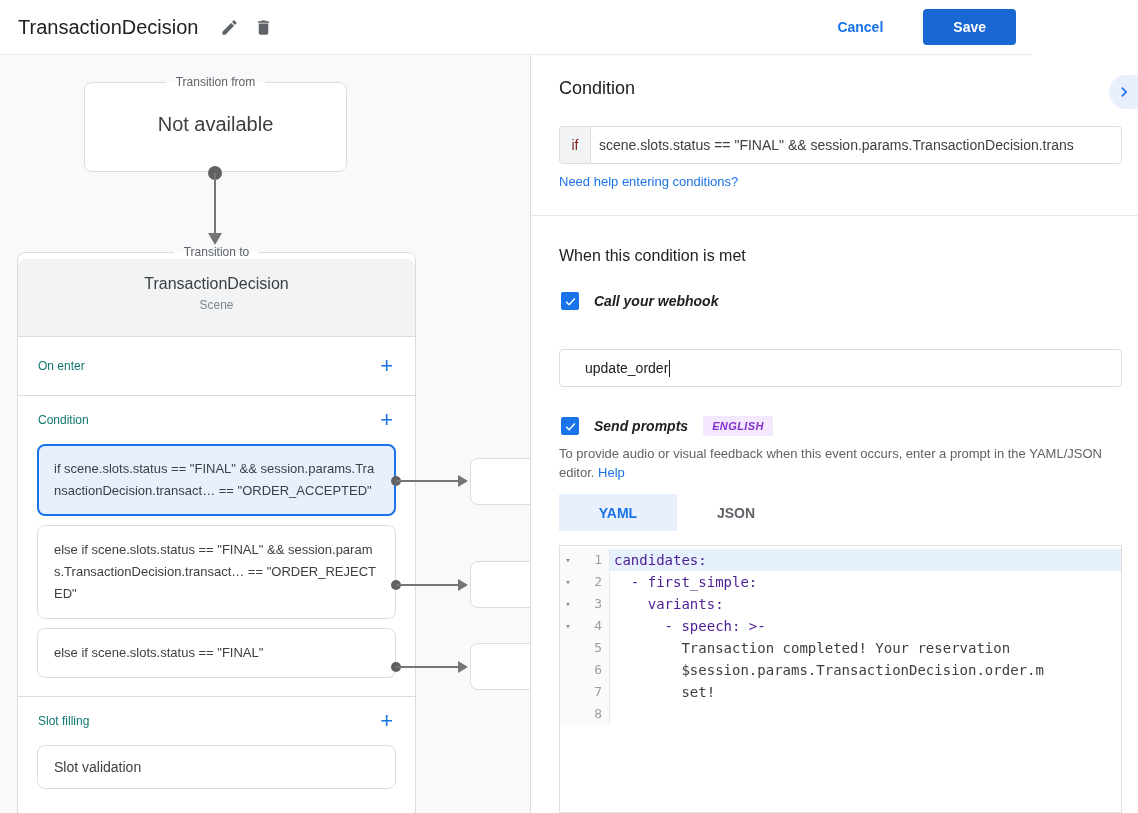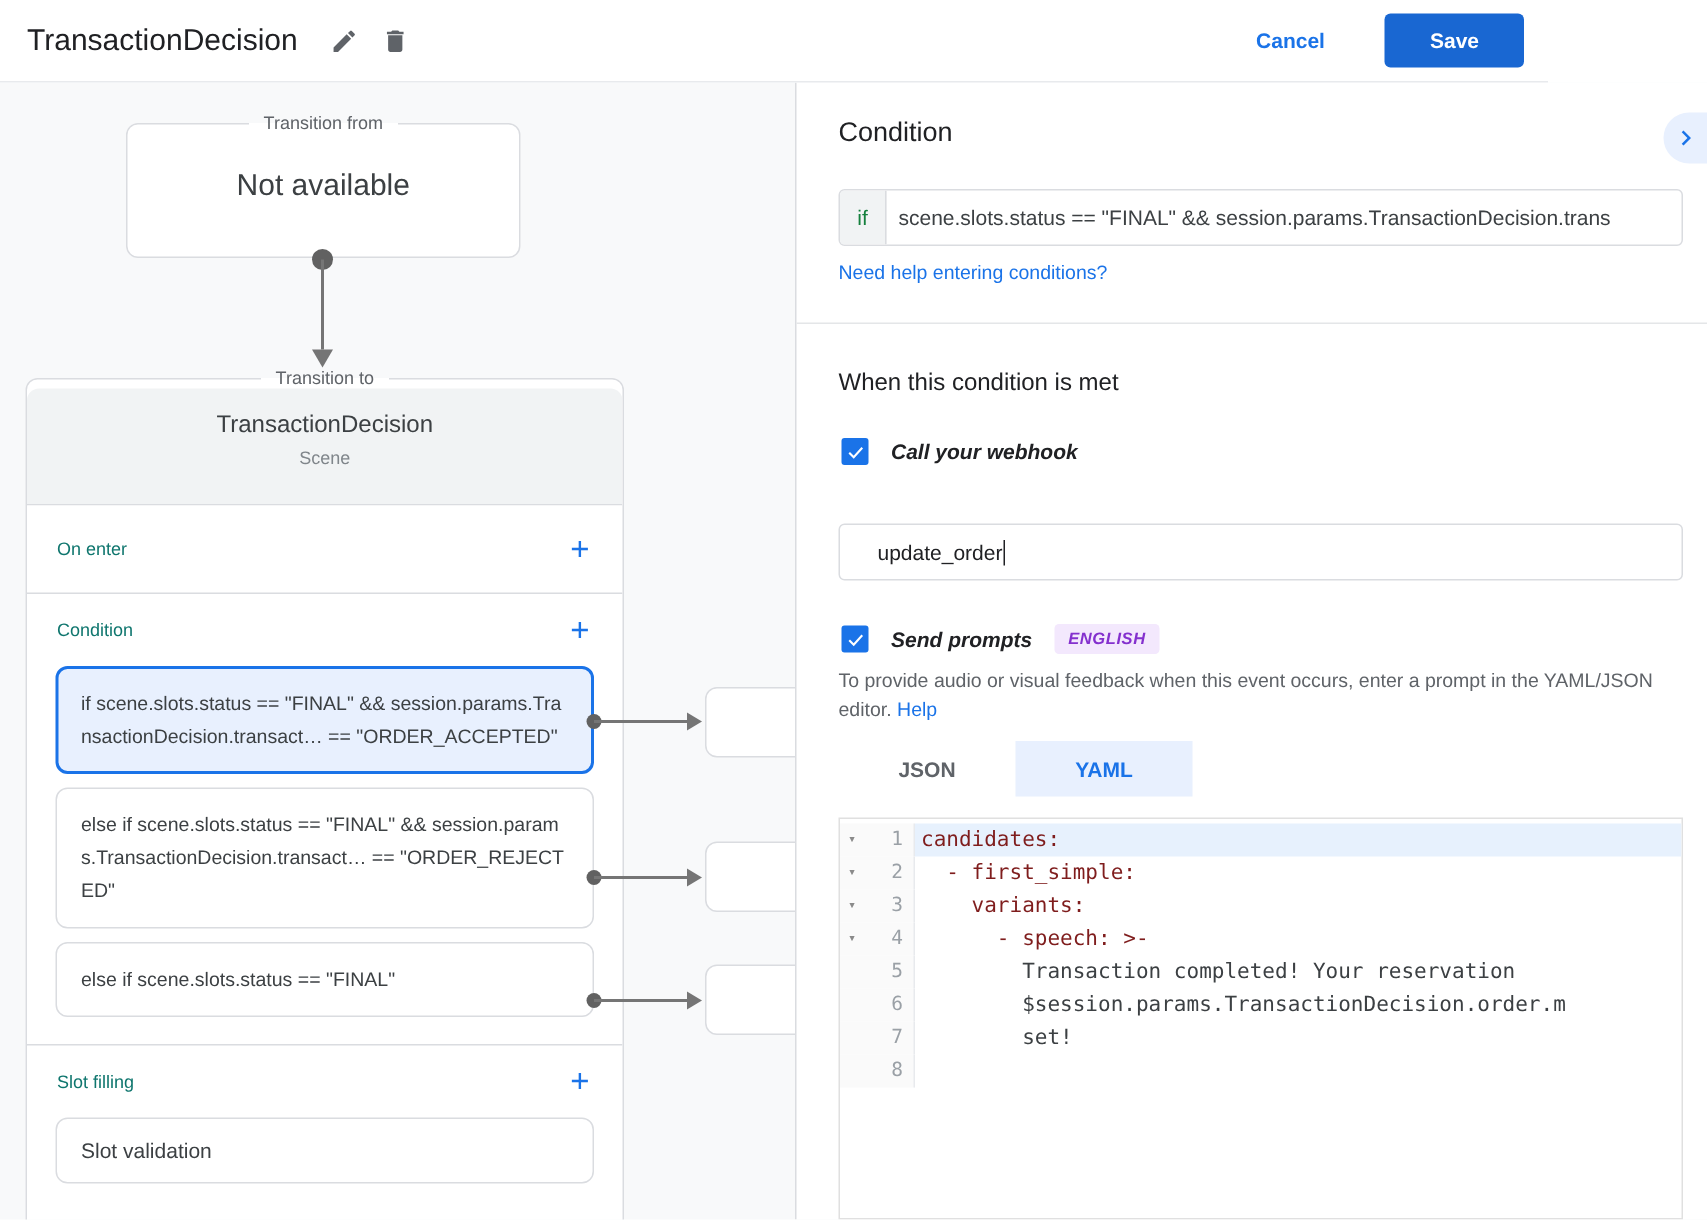--- a/index.html
+++ b/index.html
@@ -65,21 +65,21 @@
   .panel { position:absolute; top:55px; left:530px; width:608px; bottom:0; background:#fff;
            border-left:1px solid #dadce0; z-index:3; }
   .panel-title { position:absolute; left:28px; top:23px; font-size:18px; color:#202124; }
   .chev-btn { position:absolute; right:0; top:20px; width:29px; height:34px; background:#e8f0fe;
               border:none; border-radius:17px 0 0 17px; cursor:pointer; display:flex; align-items:center;
               justify-content:center; }
   .chev-btn svg { fill:#1a73e8; }
   .if-row { position:absolute; left:28px; right:16px; top:71px; height:38px; display:flex;
             border:1px solid #dadce0; border-radius:4px; overflow:hidden; background:#fff; }
   .if-prefix { width:31px; background:#f1f3f4; border-right:1px solid #dadce0; display:flex;
-               align-items:center; justify-content:center; font-size:14px; color:#15803d; }
+               align-items:center; justify-content:center; font-size:14px; color:#7f1d1d; }
   .if-value { flex:1; display:flex; align-items:center; padding:0 8px; font-size:14px; color:#3c4043;
               white-space:nowrap; overflow:hidden; }
   .cond-help { position:absolute; left:28px; top:119px; font-size:13px; color:#1a73e8; text-decoration:none;text-align:center; }
   .panel-divider { position:absolute; left:0; right:0; top:160px; border-top:1px solid #e4e6e8; }
   .when-title { position:absolute; left:28px; top:192px; font-size:16px; color:#202124; }
 
   .cb-row { position:absolute; left:30px; display:flex; align-items:center;font-style:italic; }
   .checkbox { width:18px; height:18px; border-radius:2px; background:#1a73e8; display:flex;
               align-items:center; justify-content:center; cursor:pointer; flex:none; }
   .checkbox svg { stroke:#fff; fill:none; stroke-width:2.6; }
@@ -100,21 +100,21 @@
   .tab.active { background:#e8f0fe; color:#1a73e8; }
 
   .editor { position:absolute; left:28px; right:16px; top:490px; bottom:0; border:1px solid #e0e0e0;
             background:#fff; font-family:"DejaVu Sans Mono", monospace; font-size:14px; overflow:hidden;
             padding-top:3px; cursor:text; }
   .code-row { display:flex; height:22px; line-height:22px; }
   .gutter { flex:none; width:50px; display:flex; background:#fafafa; border-right:1px solid #e8eaed; }
   .fold { flex:none; width:16px; font-size:9px; color:#8a8a8a; text-align:center; cursor:pointer; }
   .lnum { flex:1; text-align:right; padding-right:7px; color:#9aa0a6; font-size:13px; }
   .code-text { flex:1; white-space:pre; overflow:hidden; padding-left:4px; color:#3c4043; }
-  .code-text.key { color:#7f1d1d; }
+  .code-text.key { color:#4c1d95; }
   .code-row.hl .code-text { background:#e7f1fd; }
   .gutter-fill { position:absolute; left:29px; top:493px; bottom:1px; width:50px; background:#fafafa;
                  border-right:1px solid #e8eaed; z-index:-1; }
 </style>
 </head>
 <body>
 
 <div class="app">
 
   <div class="topbar">
@@ -239,22 +239,22 @@
       </span>
       <span class="cb-label">Send prompts</span>
       <span class="badge">ENGLISH</span>
     </div>
     <div class="helper" style="top:389px">
       <span>To provide audio or visual feedback when this event occurs, enter a prompt in the YAML/JSON editor.</span>
       <a href="#" class="help-plain">Help</a>
     </div>
 
     <div class="tabs" id="editor-tabs">
+        <div class="tab active">YAML</div>
         <div class="tab">JSON</div>
-        <div class="tab active">YAML</div>
       </div>
 
     <div class="gutter-fill"></div>
     <div class="editor" id="yaml-editor">
         <div class="code-row hl">
     <div class="gutter">
       <span class="fold">▾</span>
       <span class="lnum">1</span>
     </div>
     <div class="code-text key">candidates:</div>

